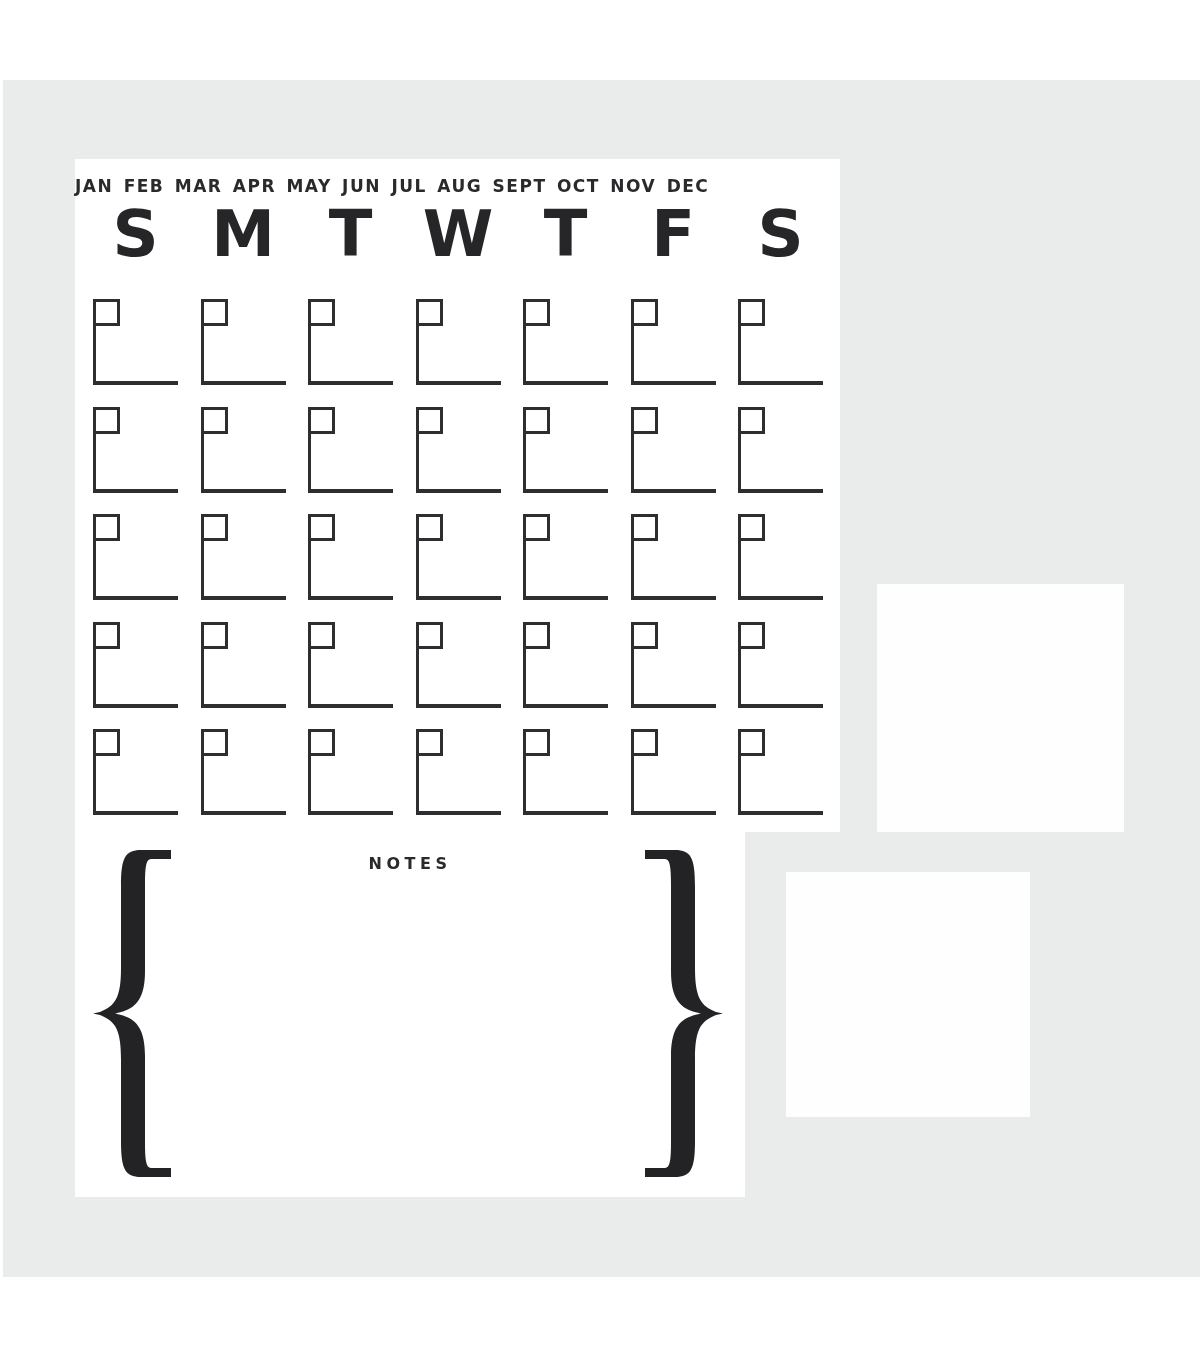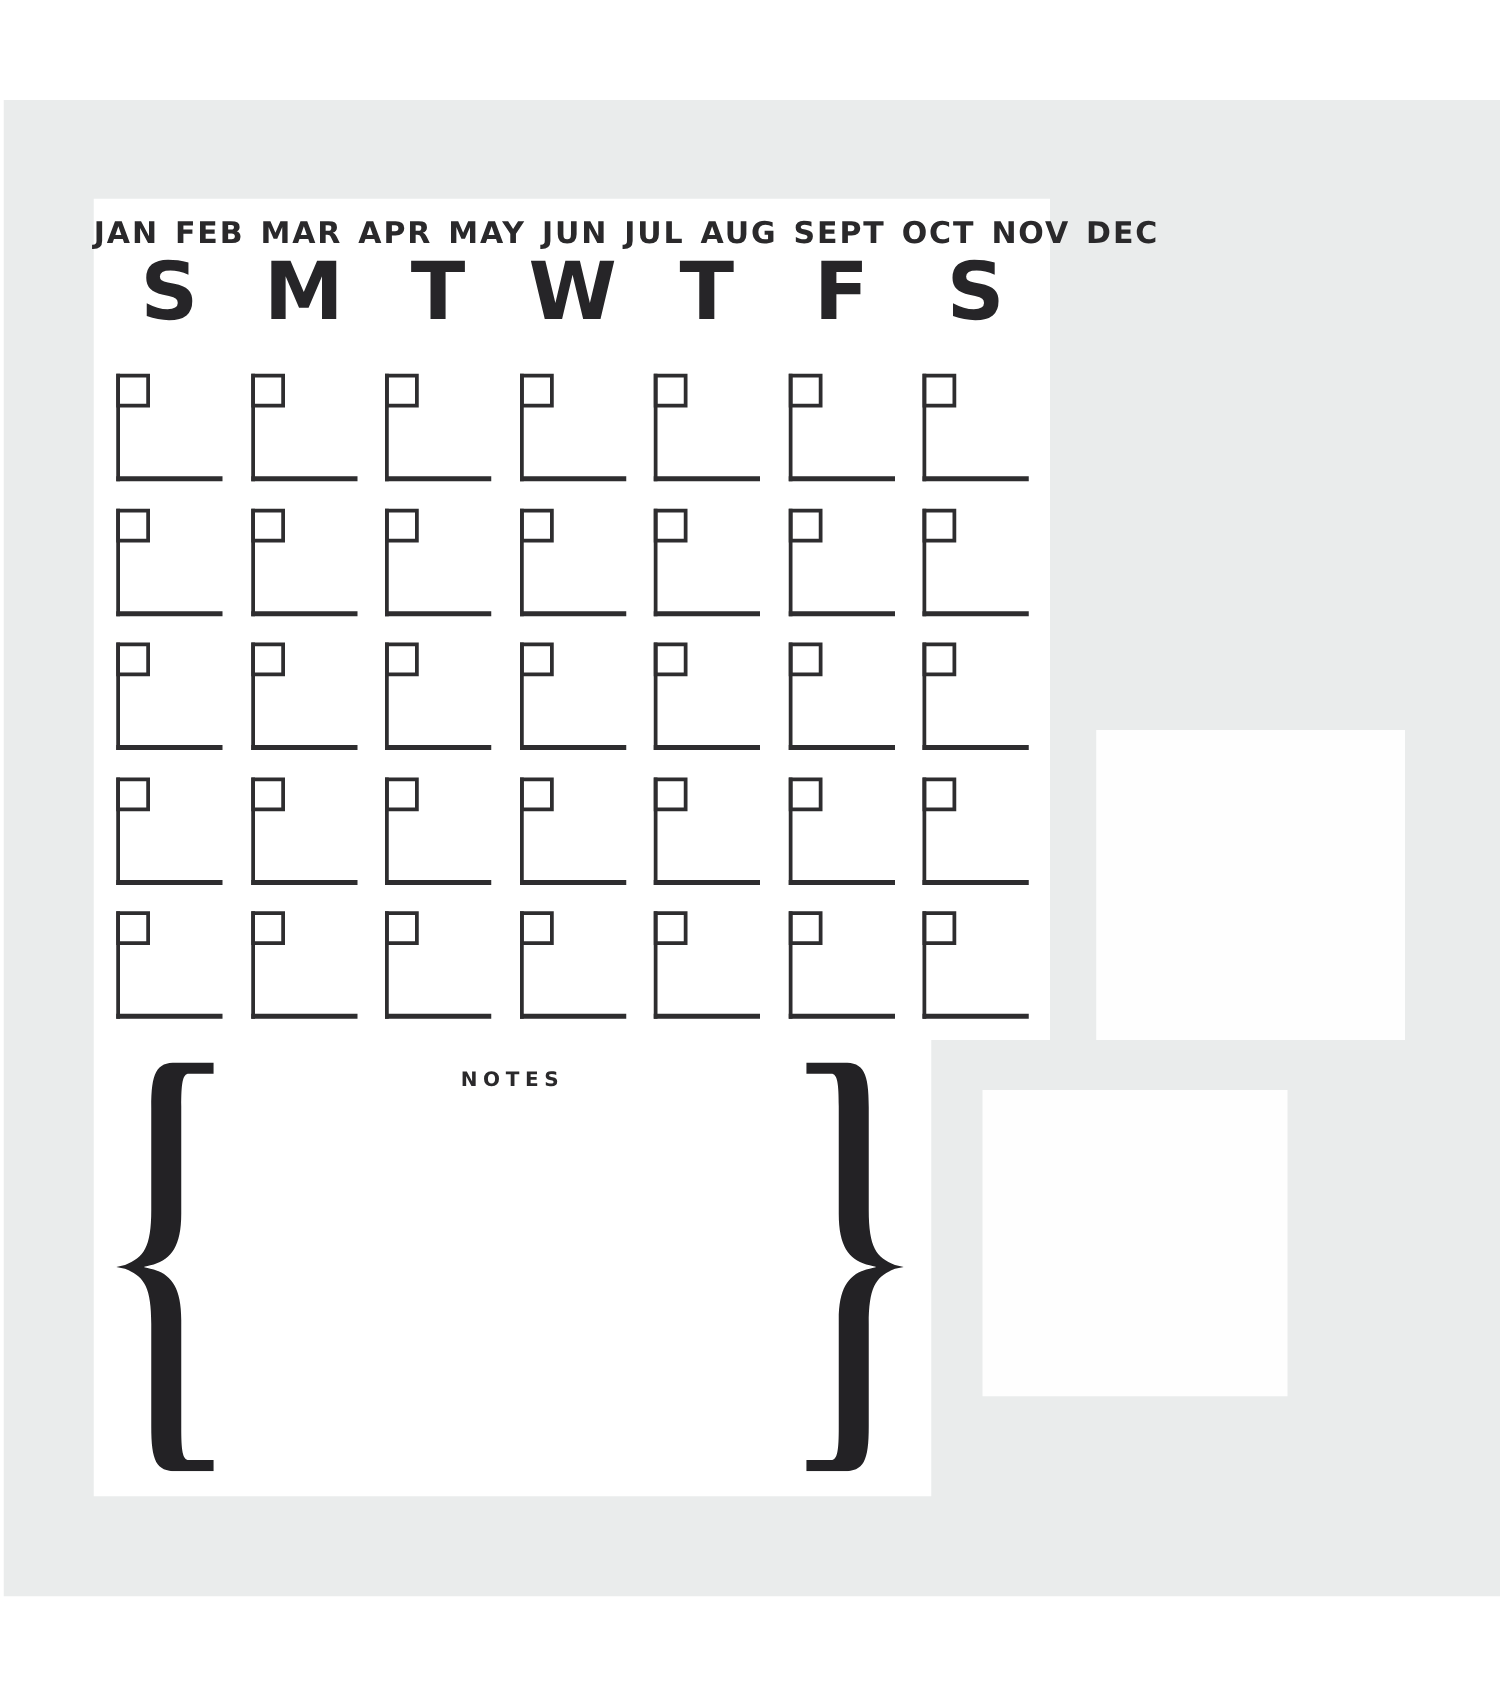--- a/index.html
+++ b/index.html
@@ -17,21 +17,21 @@
   }
   
   .calendar-card {
     position:absolute; left:75px; top:159px;
     width:765px; height:673px;
     background:#ffffff;
   }
   .months-strip {
     position:absolute; left:0; top:13px; width:100%;
     text-align:left; white-space:nowrap;
-    font-size:24px; font-weight:700; color:#2a292b;
+    font-size:17px; font-weight:700; color:#2a292b;
     letter-spacing:1.5px; word-spacing:3px; line-height:28px;
   }
   .weekday-row {
     position:absolute; left:18px; top:43px;
     display:grid; grid-template-columns:repeat(7,85px);
     column-gap:22.5px;
   }
   .weekday-row span {
     display:block; text-align:center;
     font-size:64px; line-height:64px; font-weight:700; color:#262528;

